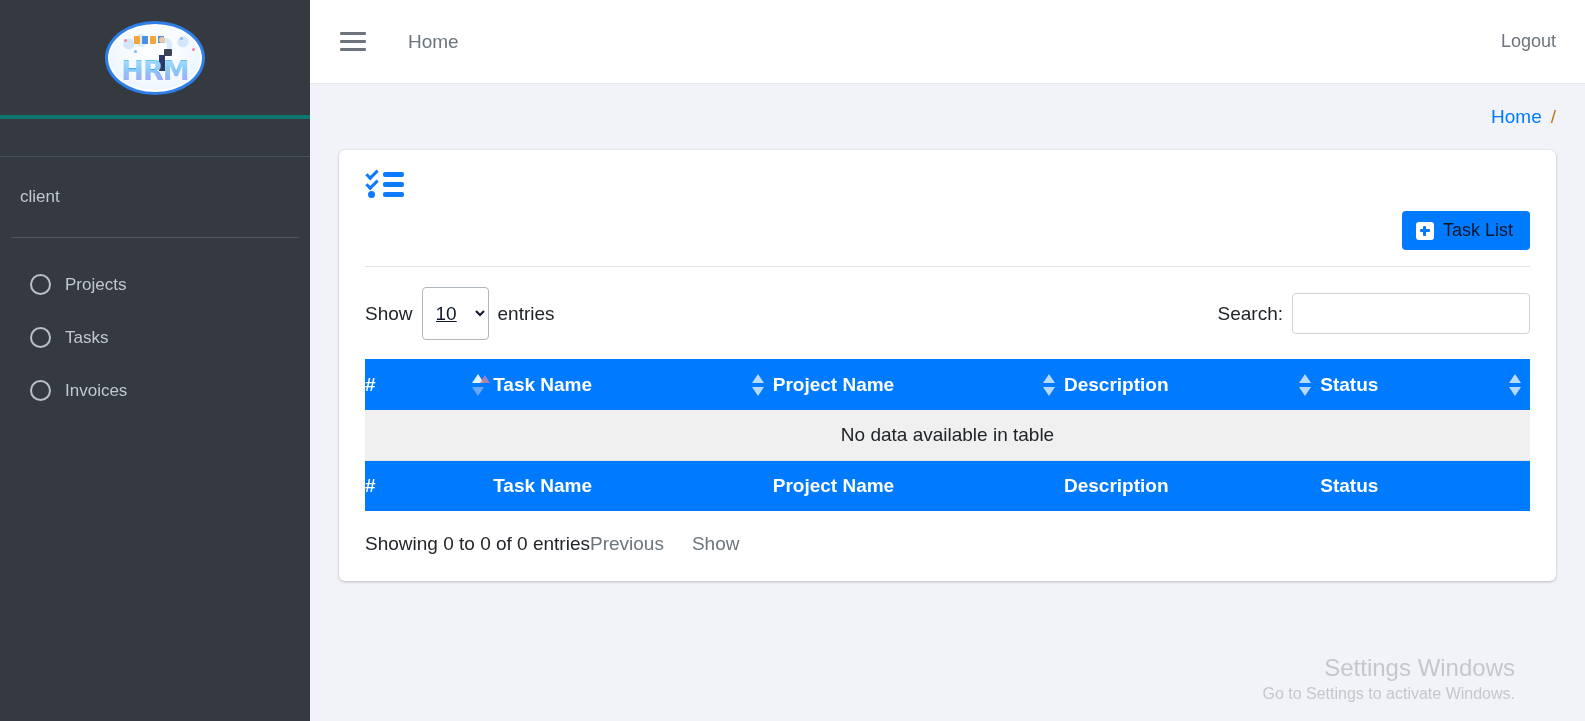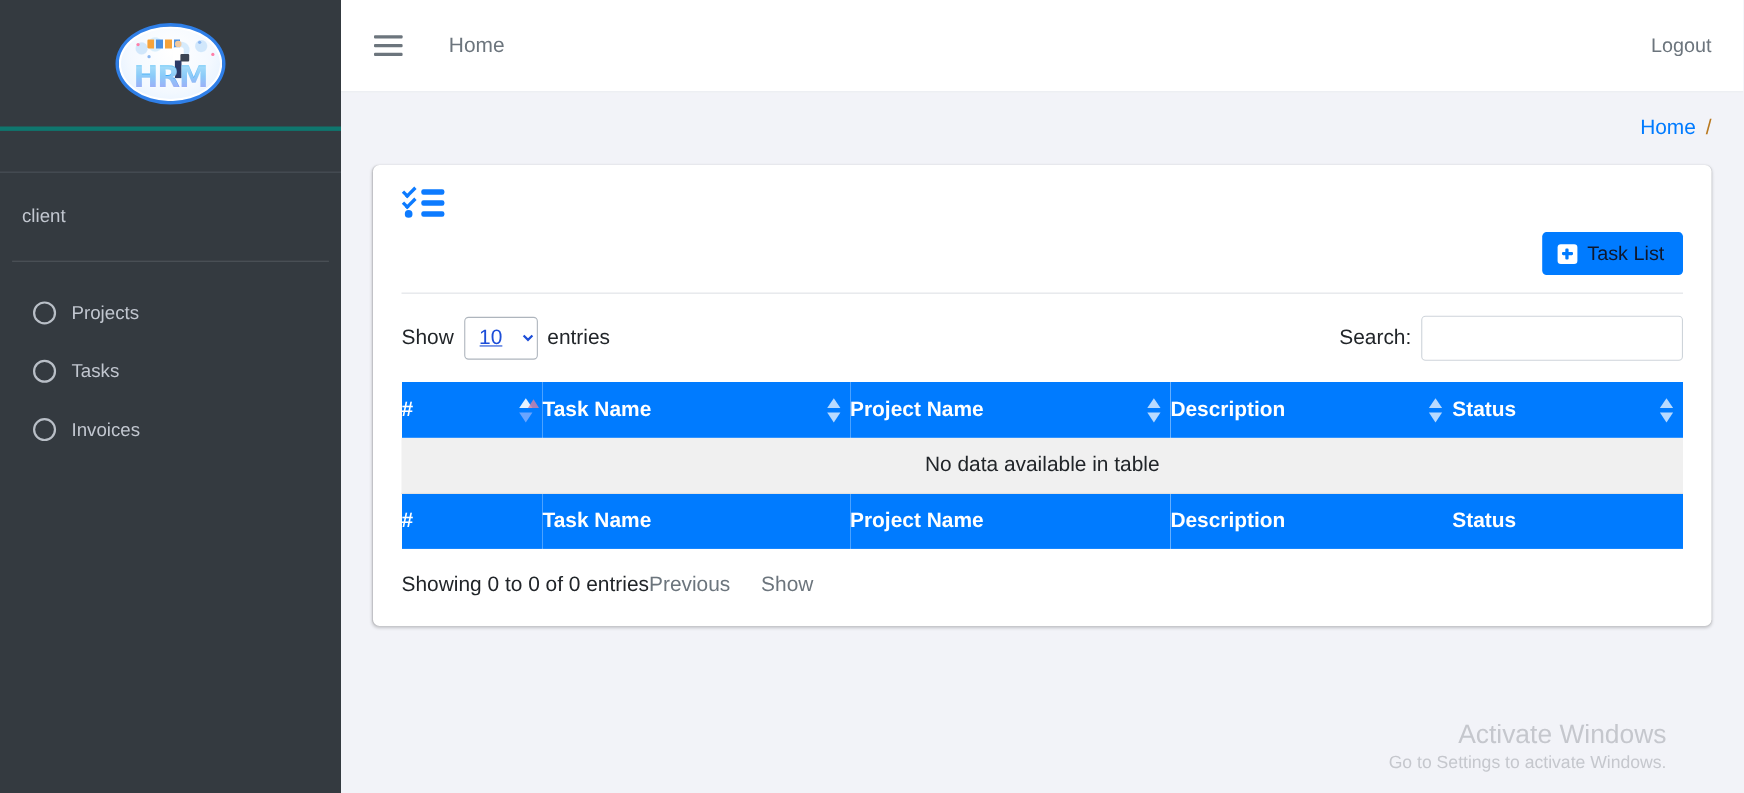--- a/index.html
+++ b/index.html
@@ -254,22 +254,22 @@
     display: flex; align-items: center; gap: 9px;
     font-size: 19px; color: #212529;
   }
   .dt-length select {
     font-family: "Liberation Sans", sans-serif;
     font-size: 19px;
     padding: 5px 4px 5px 9px;
     border: 1px solid #aeb5bd;
     border-radius: 4px;
     background: #ffffff;
-    color: #1d4ed8;
-    height: 39px;
+    color: #0f172a;
+    height: 53px;
     text-decoration: underline;
   }
   .dt-filter input {
     font-family: "Liberation Sans", sans-serif;
     font-size: 19px;
     width: 238px;
     height: 41px;
     padding: 6px 10px;
     border: 1px solid #ced4da;
     border-radius: 4px;
@@ -526,18 +526,18 @@
               <span class="page-btn">Previous</span>
               <span class="page-btn">Show</span>
             </div>
           </div>
 
         </div>
       </section>
     </div>
 
     <div class="watermark">
-      <div class="wm-title">Activate Windows</div>
+      <div class="wm-title">Settings Windows</div>
       <div class="wm-sub">Go to Settings to activate Windows.</div>
     </div>
 
   </div>
 </div>
 
 </body></html>

